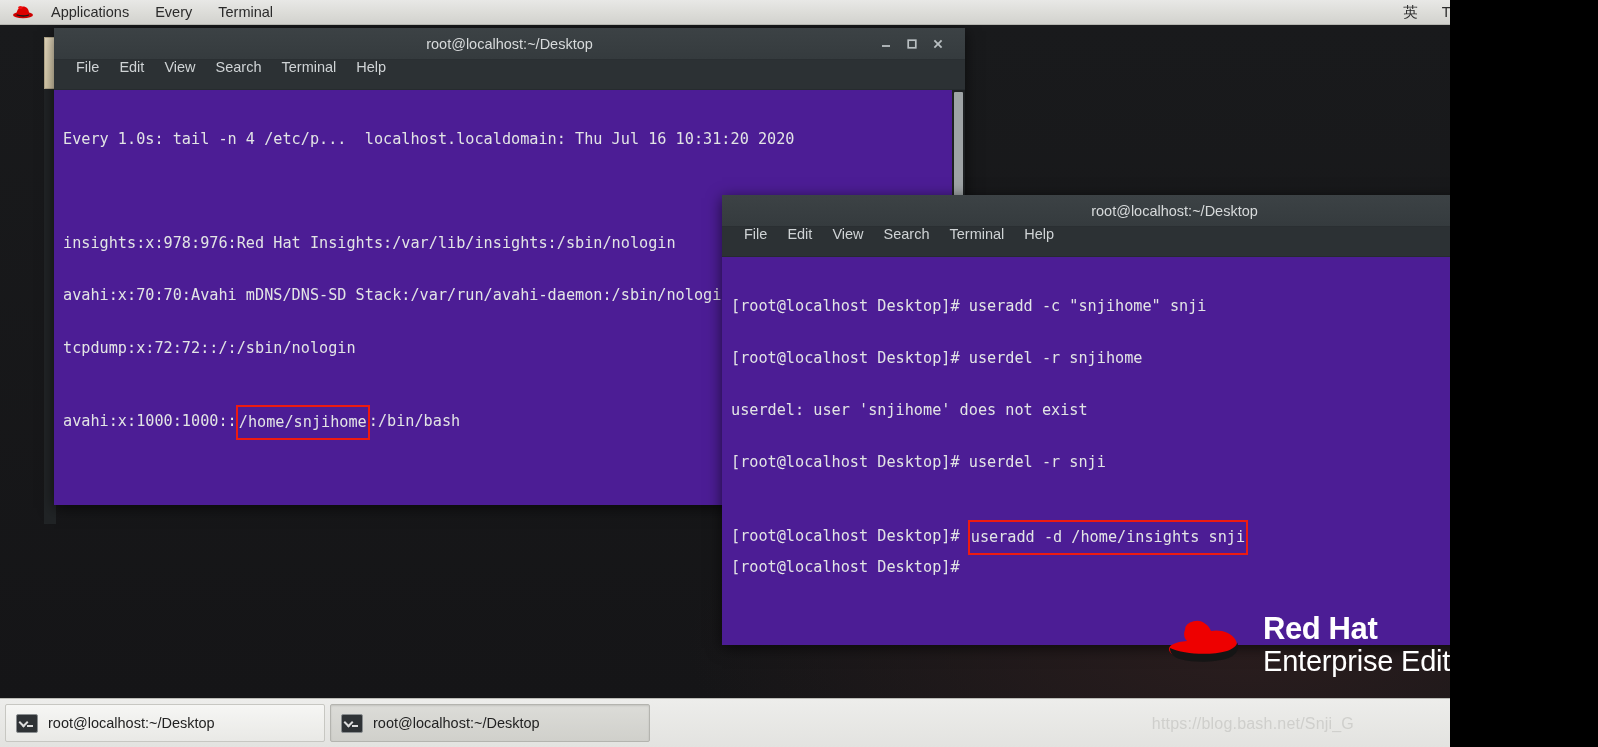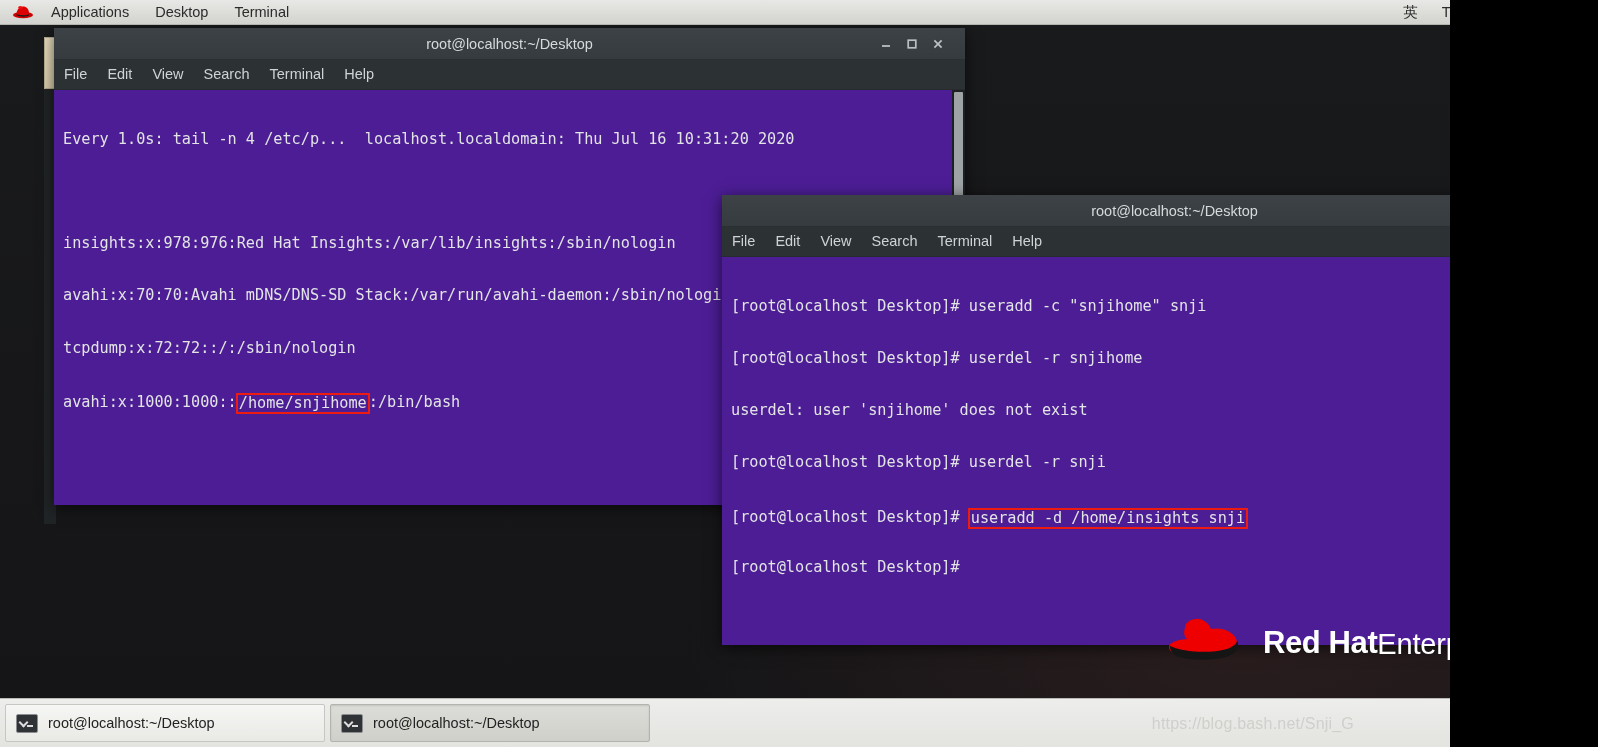--- a/index.html
+++ b/index.html
@@ -115,21 +115,22 @@
     width: 26px; height: 32px;
     display: flex; align-items: center; justify-content: center;
     color: #b9bfc2;
   }
   .tb-btn svg { display: block; }
 
   .menubar {
     height: 30px;
     background: #2c3134;
     display: flex;
-    align-items: center;
+    align-items: flex-start;
+    padding-left: 12px;
     box-sizing: border-box;
     border-bottom: 1px solid #262b2e;
   }
   .menu-item {
     font-size: 14.5px;
     color: #cfd3d5;
     padding: 0 10px;
     line-height: 1;
     white-space: nowrap;
   }
@@ -144,22 +145,22 @@
     color: #e2e4e5;
     padding: 6px 0 0 9px;
     box-sizing: border-box;
     white-space: pre;
   }
   .term-line { white-space: pre; height: 17.4px; }
   .term-blank { height: 17.4px; }
 
   .hl-box {
     border: 2px solid #ee1b11;
-    padding: 1px 1px;
-    margin: 0 -1px;
+    padding: 8px 1px;
+    margin: 12px -1px;
     display: inline-block;
     line-height: 15px;
     position: relative;
     top: 1px;
   }
 
   .scrollbar-track {
     position: absolute;
     top: 0; right: 0;
     width: 13px;
@@ -186,20 +187,21 @@
   
   #branding {
     position: absolute;
     left: 1163px; top: 588px;
     display: flex;
     align-items: center;
     gap: 16px;
   }
   #brand-text {
     display: flex;
+    flex-direction: column;
     line-height: 1.0;
   }
   #brand-text .l1 {
     font-size: 31px;
     font-weight: bold;
     color: #ffffff;
     letter-spacing: -0.4px;
   }
   #brand-text .l2 {
     font-size: 29px;
@@ -303,21 +305,21 @@
     <div class="panel-left">
       <div class="rh-logo-small">
         <svg width="22" height="14" viewBox="0 0 22 14" aria-hidden="true">
           <ellipse cx="11" cy="10" rx="10" ry="3.2" fill="#c00"></ellipse>
           <path d="M4.5 9.4 C4.5 4.5 7.6 1.4 11 1.4 C14.4 1.4 17 4 17 8 L17 10 L4.5 10 Z" fill="#d00"></path>
           <path d="M4.6 9.2 C9 10.6 14 10.6 17 9.2 L17 10.6 C14 12 9 12 4.6 10.6 Z" fill="#1a1a1a"></path>
           <ellipse cx="8.4" cy="2.6" rx="2.2" ry="1.5" fill="#e11"></ellipse>
         </svg>
       </div>
       <div class="panel-item">Applications</div>
-      <div class="panel-item">Desktop</div>
+      <div class="panel-item">Every</div>
       <div class="panel-item">Terminal</div>
     </div>
     <div class="panel-right">
       <div class="panel-ime">英</div>
       <div class="panel-clock">Thu 10:31</div>
       <div class="panel-icon">
         <svg width="18" height="15" viewBox="0 0 18 15" aria-hidden="true">
           <path d="M1 5.5 L4.5 5.5 L8.5 2 L8.5 13 L4.5 9.5 L1 9.5 Z" fill="#333"></path>
           <path d="M10.6 4.4 A4.6 4.6 0 0 1 10.6 10.6" stroke="#333" stroke-width="1.4" fill="none"></path>
           <path d="M12.8 2.6 A7.2 7.2 0 0 1 12.8 12.4" stroke="#333" stroke-width="1.4" fill="none"></path>

